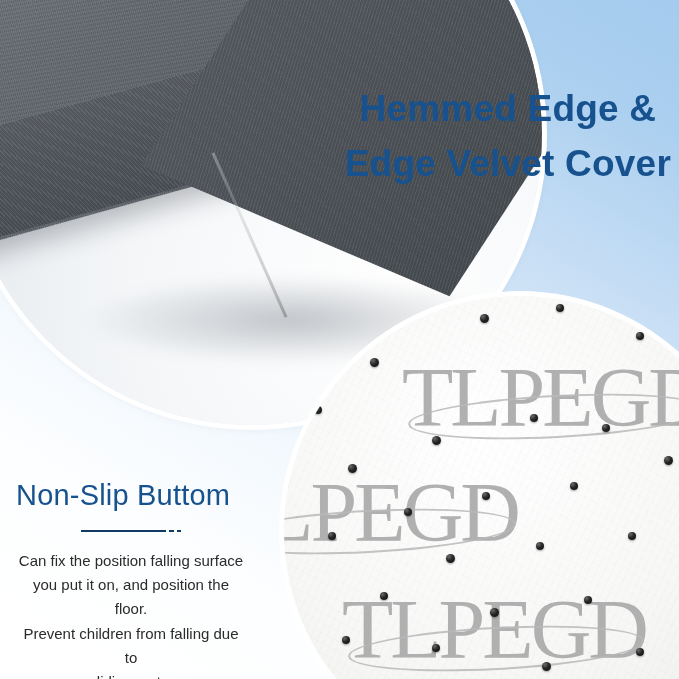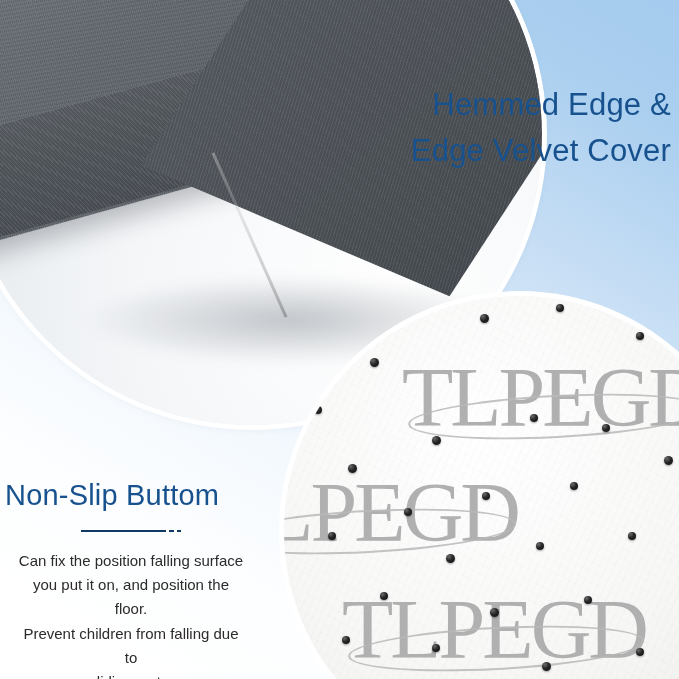--- a/index.html
+++ b/index.html
@@ -195,46 +195,46 @@
     border-radius: 50%;
     background: radial-gradient(circle at 32% 28%, #6a6a6a 0%, #262626 45%, #0b0b0b 100%);
     box-shadow: 0 1px 2px rgba(0,0,0,.35);
   }
 
   
   .heading-right {
     position: absolute;
     right: 8px;
     top: 82px;
-    text-align: right;
+    text-align: center;
     color: #17528f;
-    font-size: 31px;
+    font-size: 37px;
     line-height: 1.48;
-    font-weight: 400;
+    font-weight: 700;
     letter-spacing: .2px;
     white-space: nowrap;
   }
 
   
   .block-left {
     position: absolute;
     left: 0;
     top: 478px;
     width: 262px;
     text-align: center;
   }
   .heading-left {
     color: #17528f;
     font-size: 29px;
     font-weight: 400;
     letter-spacing: .2px;
     line-height: 1.2;
     white-space: nowrap;
     text-align: left;
-    padding-left: 5px;
+    padding-left: 16px;
   }
   .rule {
     position: relative;
     height: 10px;
     margin: 14px 0 12px 0;
   }
   .rule .seg-main {
     position: absolute;
     left: 81px;
     top: 3px;

